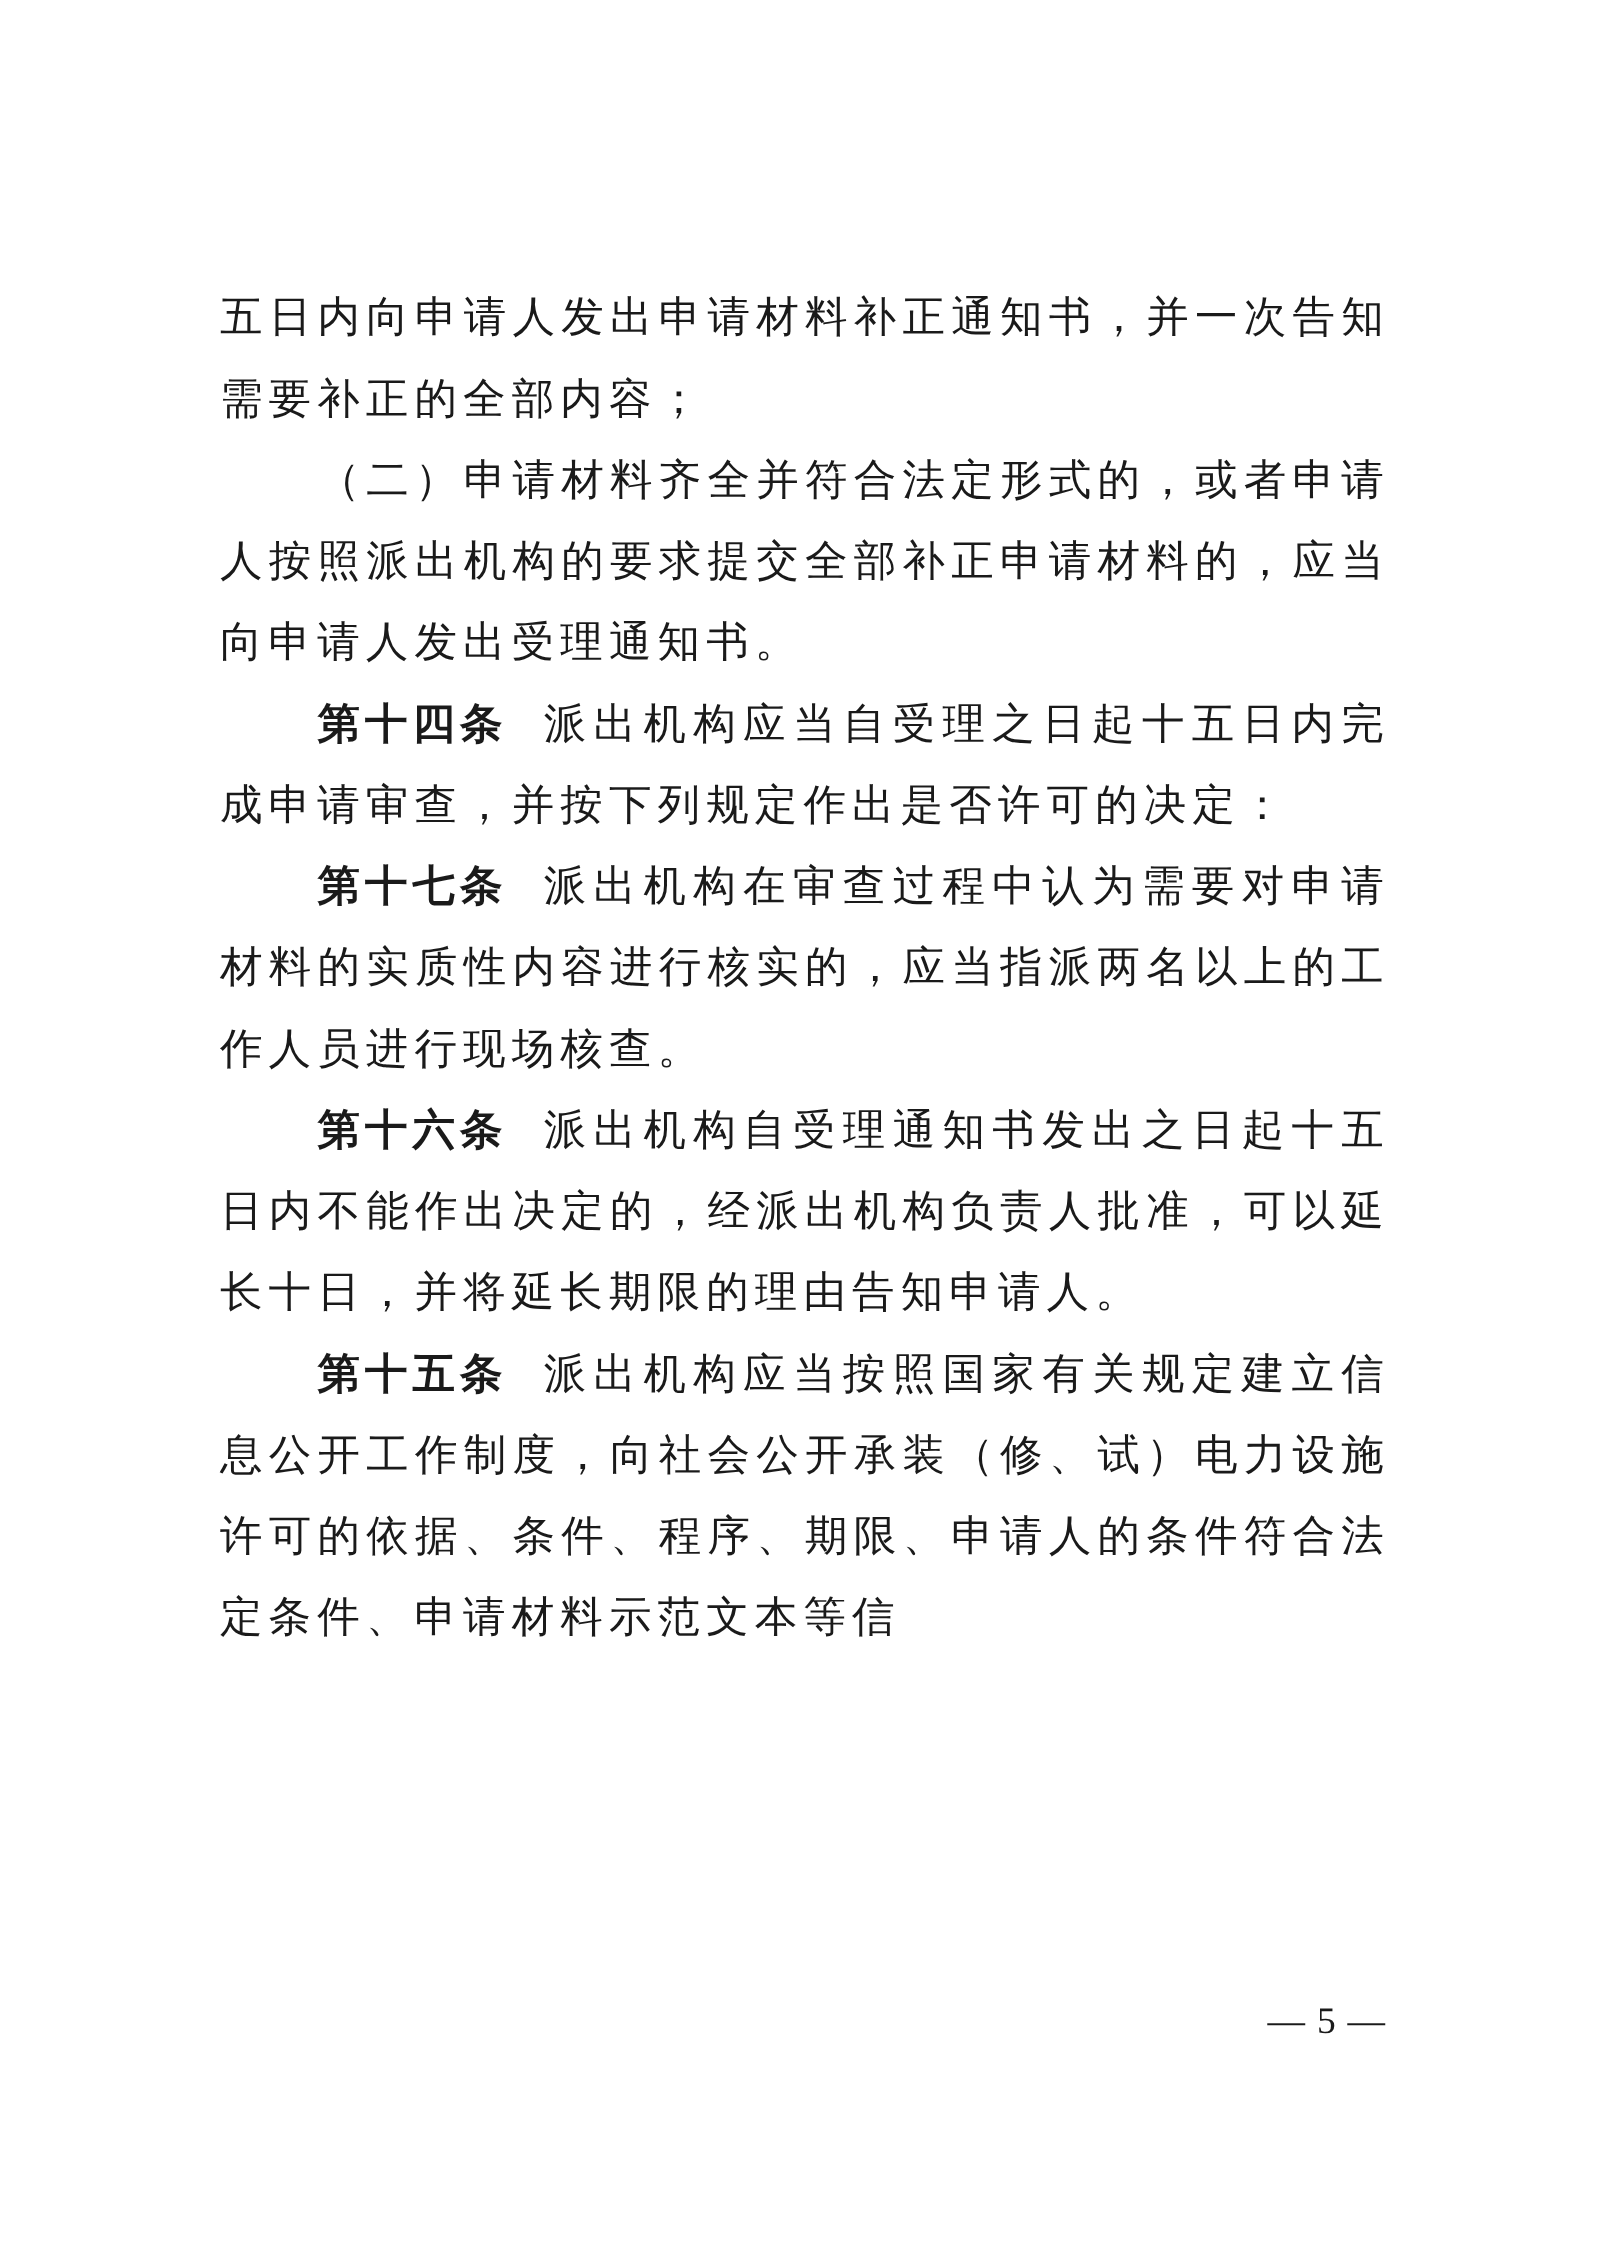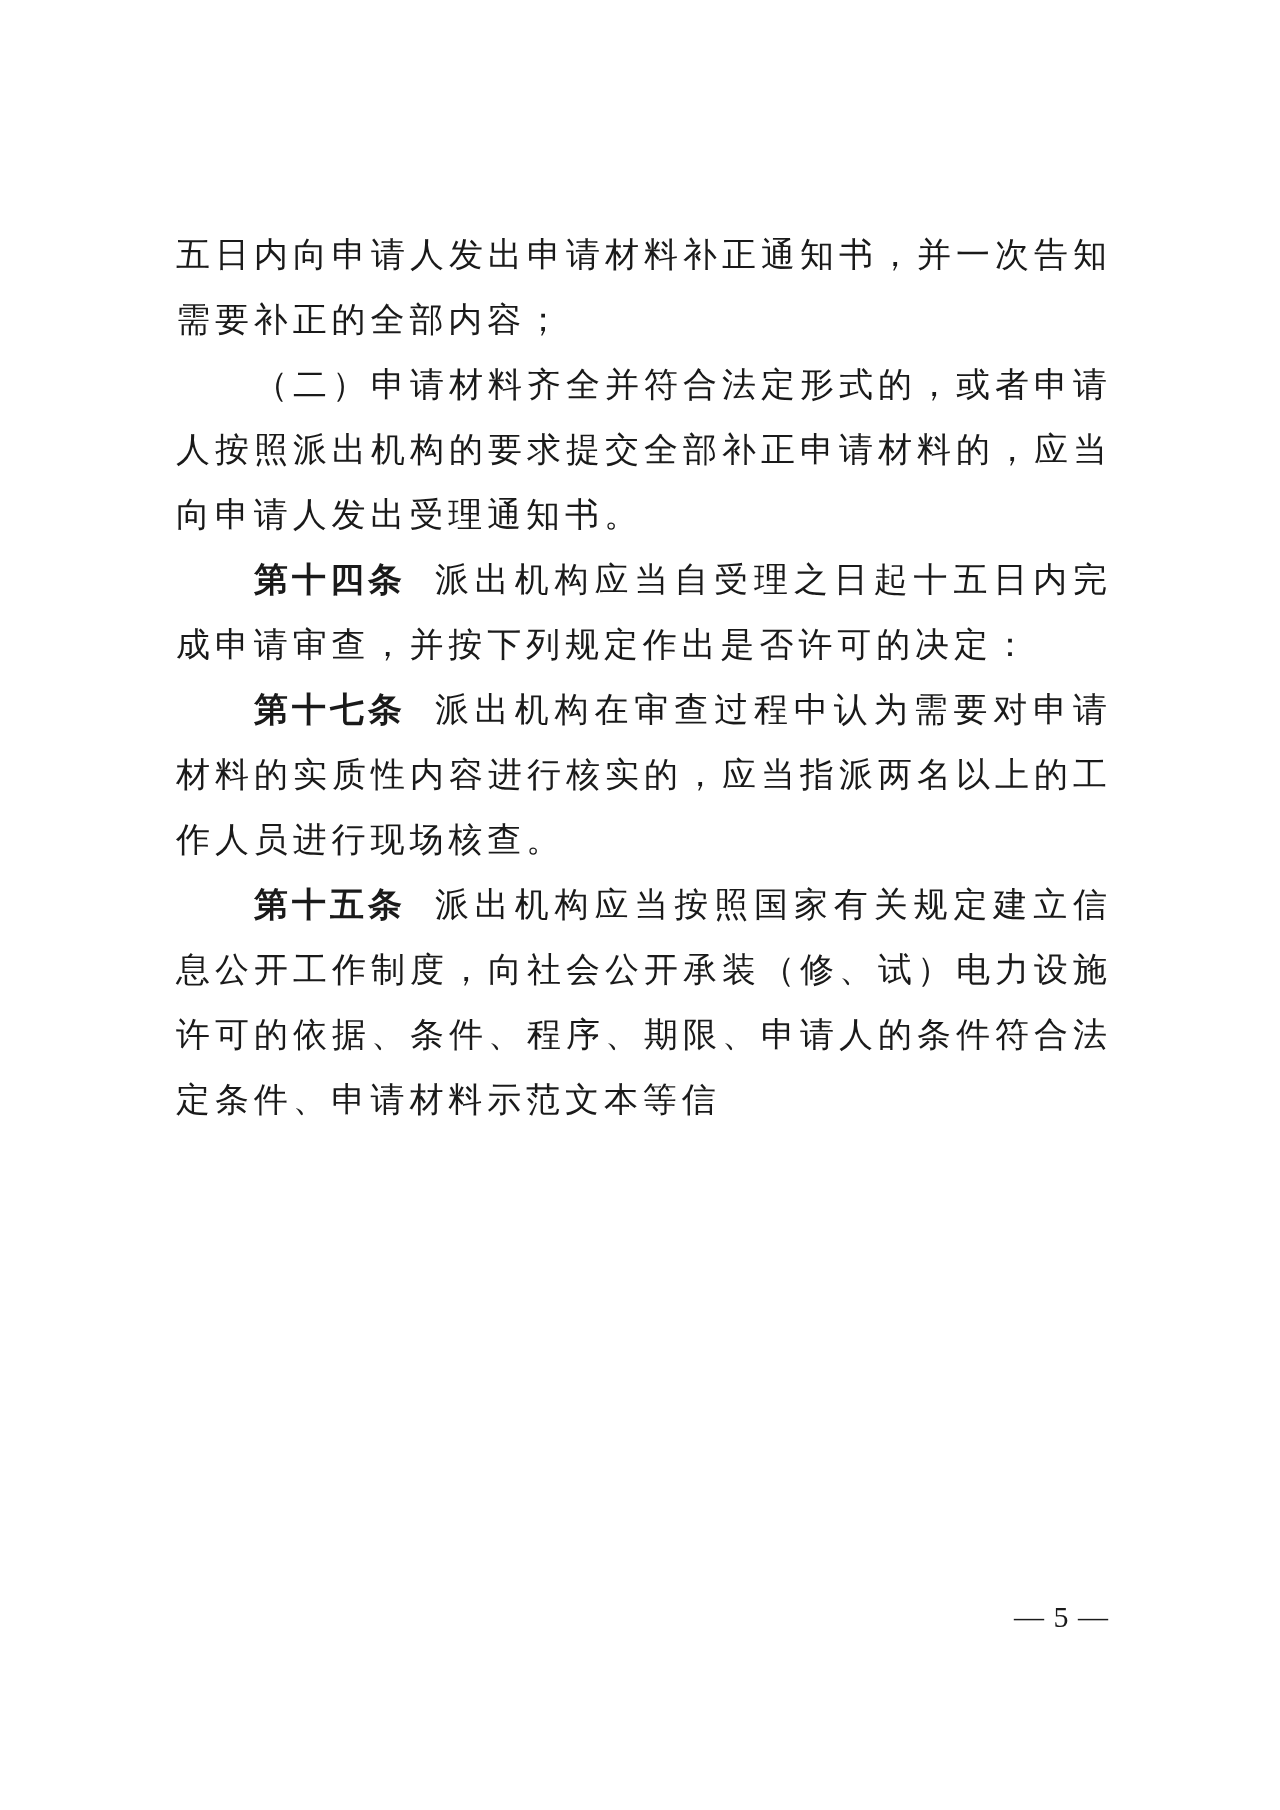--- a/index.html
+++ b/index.html
@@ -20,16 +20,17 @@
   }
 </style>
 </head>
 <body>
 
 <div class="page">
   <p class="para"><span>五日内向申请人发出申请材料补正通知书，并一次告知需要补正的全部内容；</span></p>
   <p class="para indent"><span>（二）申请材料齐全并符合法定形式的，或者申请人按照派出机构的要求提交全部补正申请材料的，应当向申请人发出受理通知书。</span></p>
   <p class="para indent"><span class="article-no">第十四条</span><span>派出机构应当自受理之日起十五日内完成申请审查，并按下列规定作出是否许可的决定：</span></p>
   <p class="para indent"><span class="article-no">第十七条</span><span>派出机构在审查过程中认为需要对申请材料的实质性内容进行核实的，应当指派两名以上的工作人员进行现场核查。</span></p>
+  <p class="para indent"><span class="article-no">第十六条</span><span>派出机构自受理通知书发出之日起十五日内不能作出决定的，经派出机构负责人批准，可以延长十日，并将延长期限的理由告知申请人。</span></p>
   <p class="para indent"><span class="article-no">第十五条</span><span>派出机构应当按照国家有关规定建立信息公开工作制度，向社会公开承装（修、试）电力设施许可的依据、条件、程序、期限、申请人的条件符合法定条件、申请材料示范文本等信</span></p>
 </div>
 
 <div class="page-number">— 5 —</div>
 
 </body></html>

